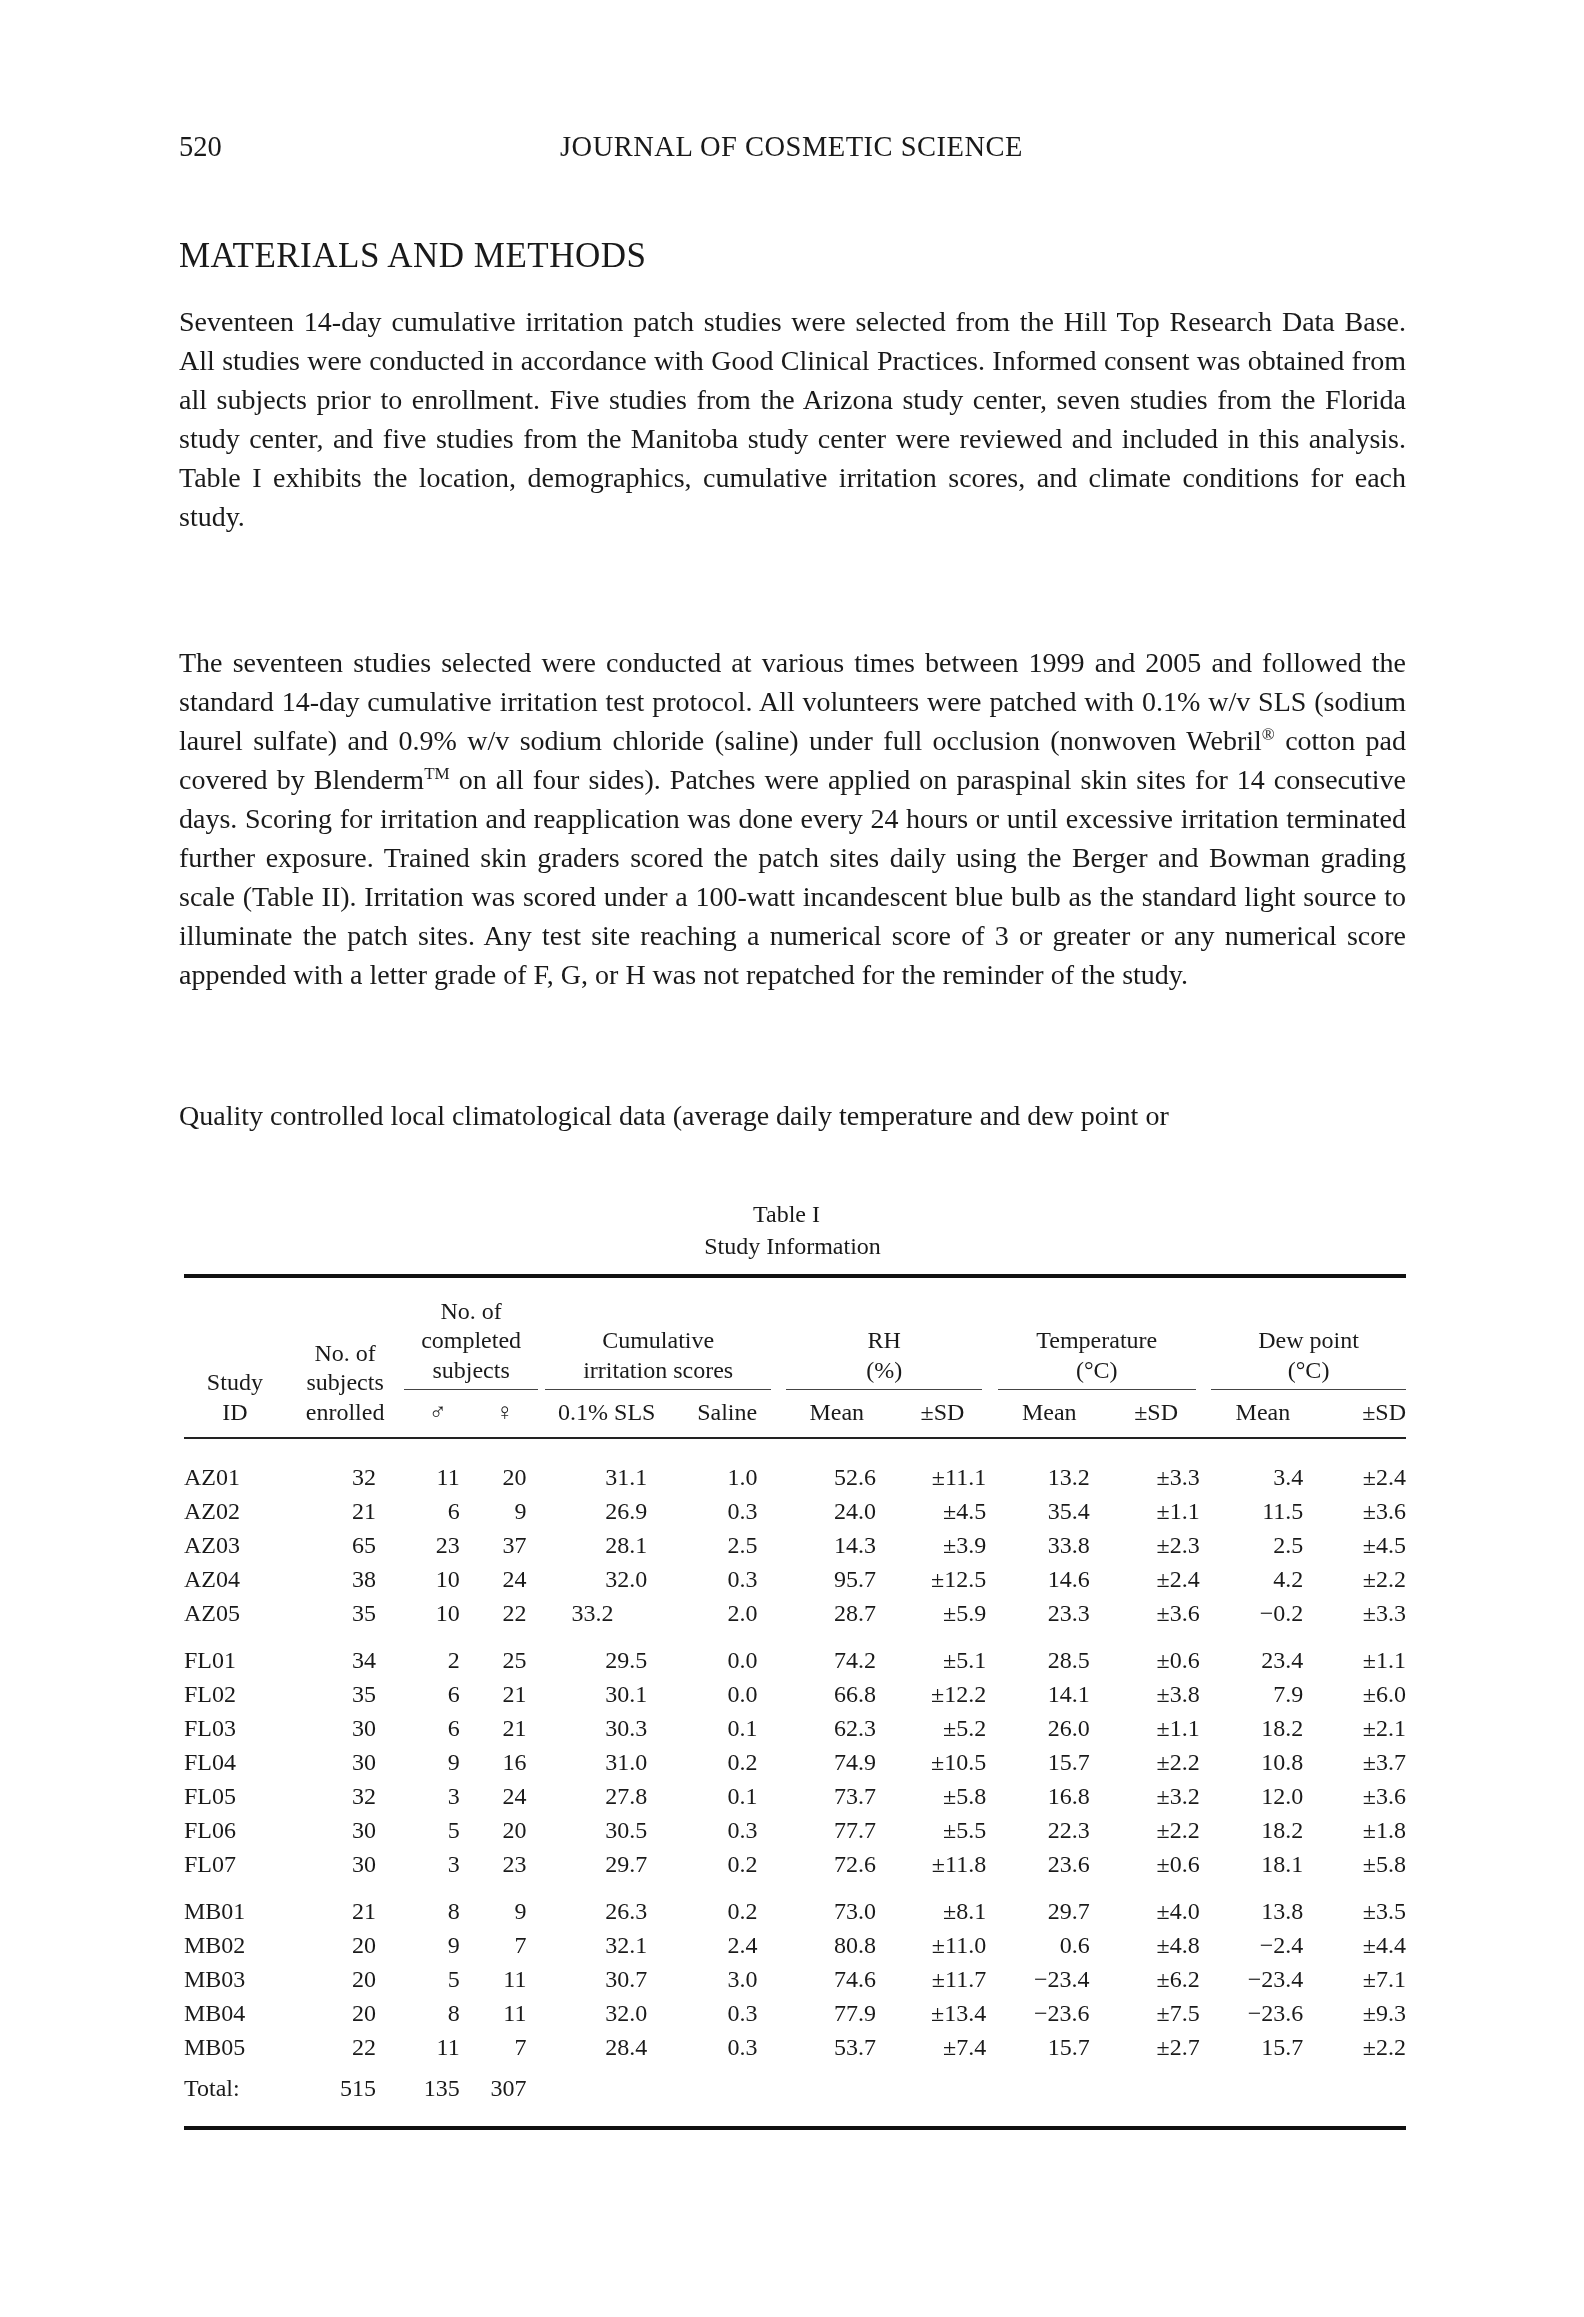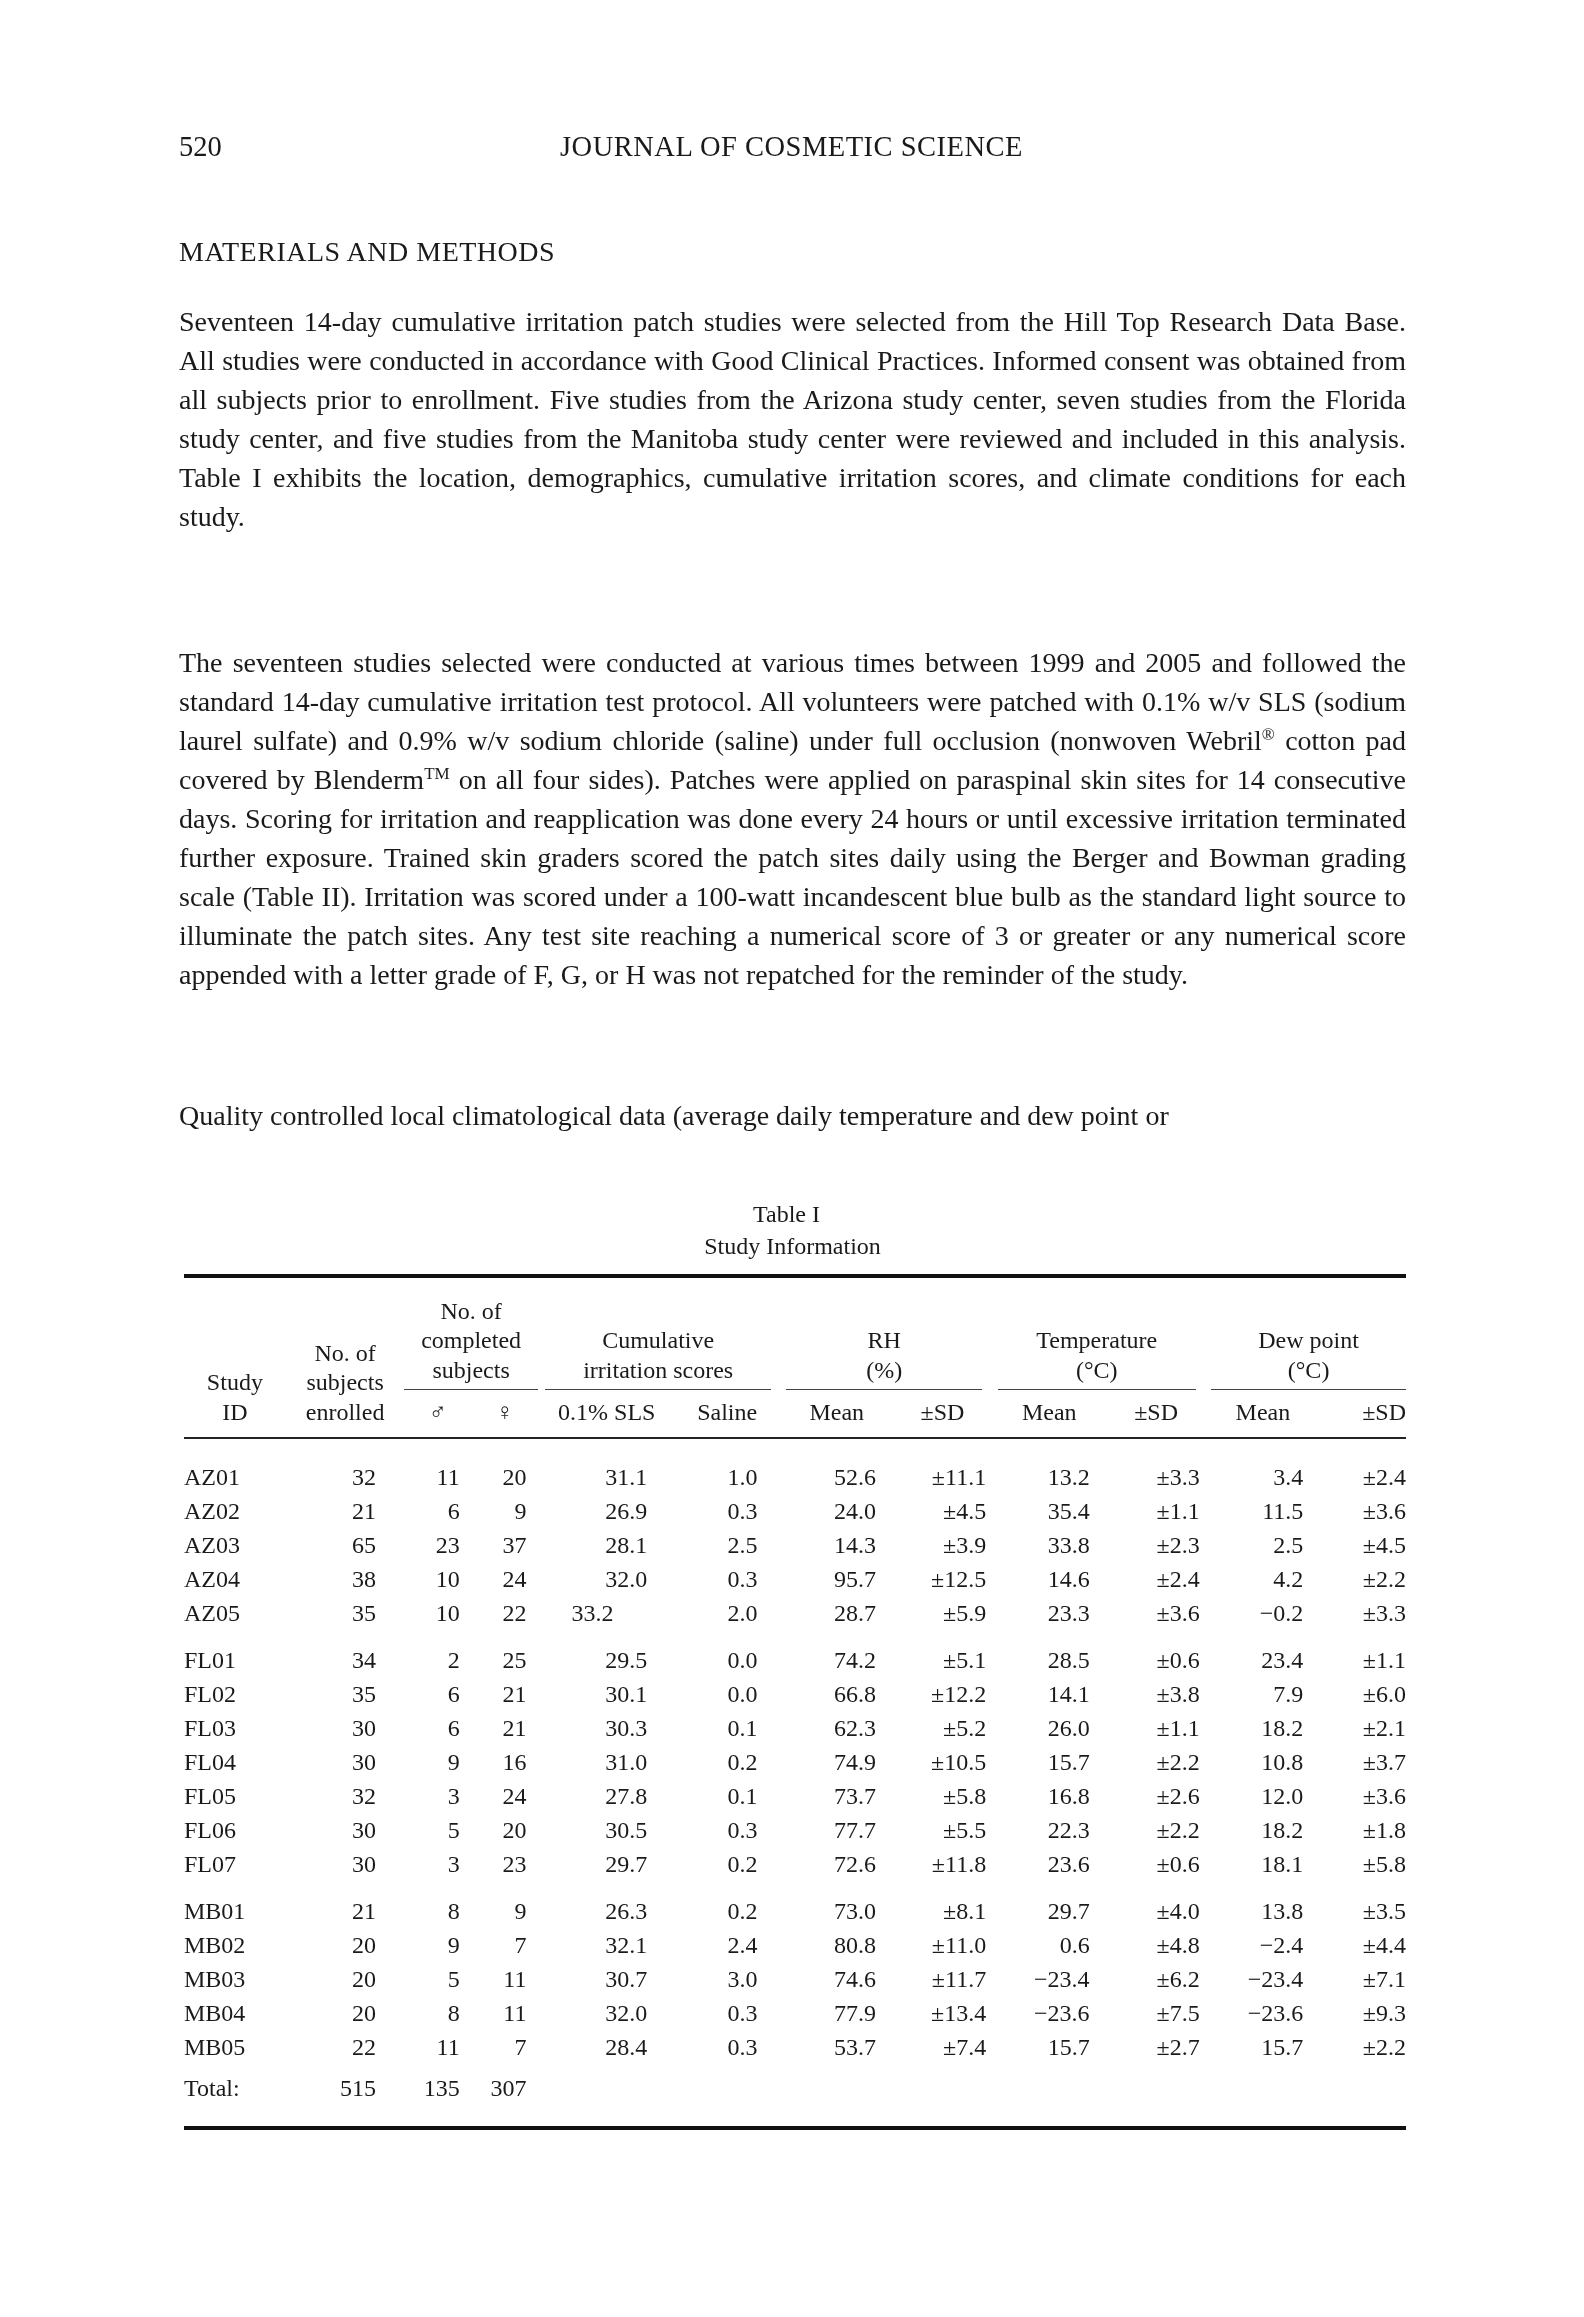--- a/index.html
+++ b/index.html
@@ -3,21 +3,21 @@
 <meta charset="utf-8">
 <style>
   html, body { margin: 0; padding: 0; background: #ffffff; }
   body {
     width: 1585px; height: 2318px; position: relative; overflow: hidden;
     font-family: "Liberation Serif", "DejaVu Serif", serif; color: #1a1a1a;
   }
   .header { position: absolute; top: 131px; left: 179px; right: 181px; height: 38px; font-size: 28.5px; }
   .page-num { position: absolute; left: 0; top: 0; }
   .running-title { position: absolute; left: 0; right: 0; text-align: center; letter-spacing: 0.5px; }
-  .section-title { position: absolute; top: 236px; left: 179px; font-size: 28px; letter-spacing: 0.5px; }
+  .section-title { position: absolute; top: 236px; left: 179px; font-size: 35px; letter-spacing: 0.5px; }
   .body-text { position: absolute; left: 179px; width: 1227px; font-size: 28px; line-height: 39px; text-align: justify; margin: 0; }
   #p1 { top: 302px; }
   #p2 { top: 643px; }
   #p3 { top: 1096px; }
   sup { font-size: 17px; line-height: 0; }
 
   .table-caption { position: absolute; left: 179px; width: 1227px; text-align: center; font-size: 24px; }
   .table-caption .t1 { position: absolute; top: 1201px; left: 0; right: 12px; }
   .table-caption .t2 { position: absolute; top: 1233px; left: 0; right: 0; }
 
@@ -289,21 +289,21 @@
         <tr>
           <td class="id">FL05</td>
           <td class="num" style="padding-right: 28.5px;">32</td>
           <td class="num" style="padding-right: 11.4px;">3</td>
           <td class="num" style="padding-right: 11.4px;">24</td>
           <td class="num" style="padding-right: 28.5px;">27.8</td>
           <td class="num" style="padding-right: 21px;">0.1</td>
           <td class="num" style="padding-right: 19px;">73.7</td>
           <td class="num" style="padding-right: 3.8px;">±5.8</td>
           <td class="num" style="padding-right: 19px;">16.8</td>
-          <td class="num" style="padding-right: 3.8px;">±2.6</td>
+          <td class="num" style="padding-right: 3.8px;">±3.2</td>
           <td class="num" style="padding-right: 19px;">12.0</td>
           <td class="num">±3.6</td>
         </tr>
         <tr>
           <td class="id">FL06</td>
           <td class="num" style="padding-right: 28.5px;">30</td>
           <td class="num" style="padding-right: 11.4px;">5</td>
           <td class="num" style="padding-right: 11.4px;">20</td>
           <td class="num" style="padding-right: 28.5px;">30.5</td>
           <td class="num" style="padding-right: 21px;">0.3</td>

